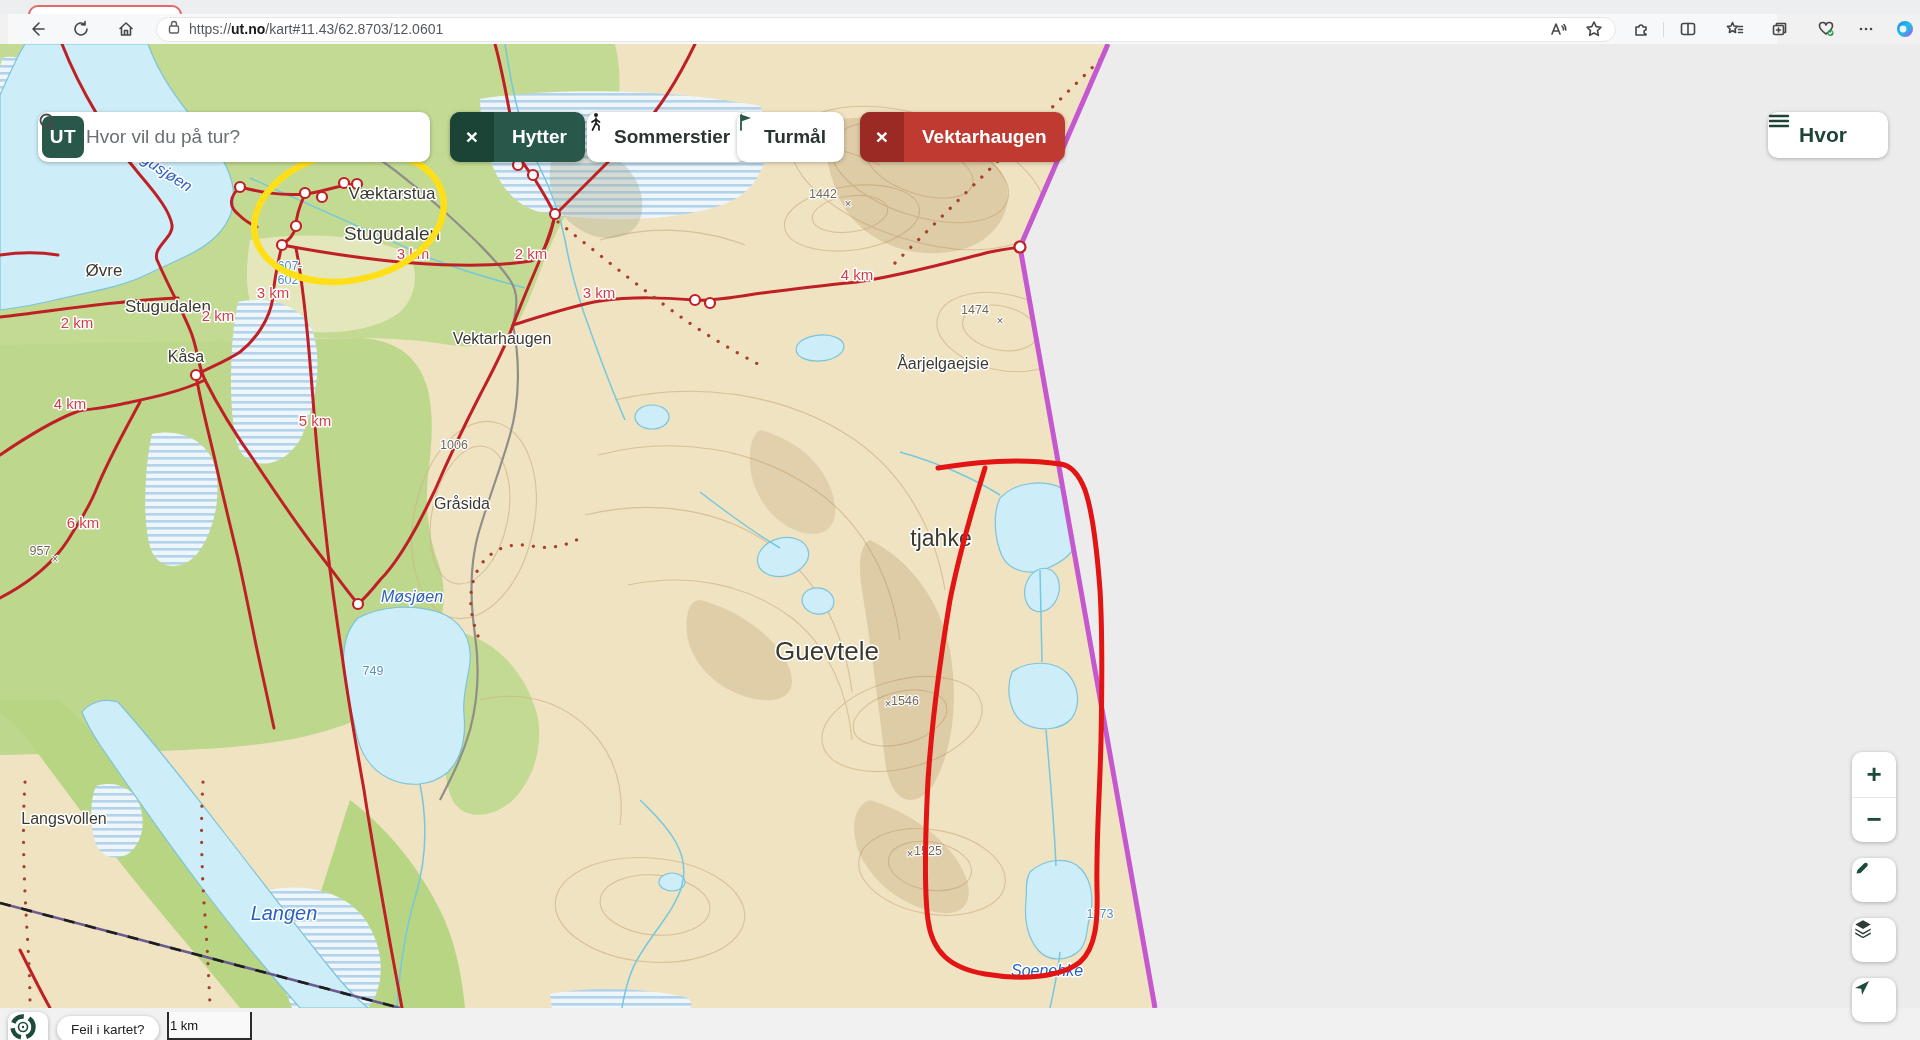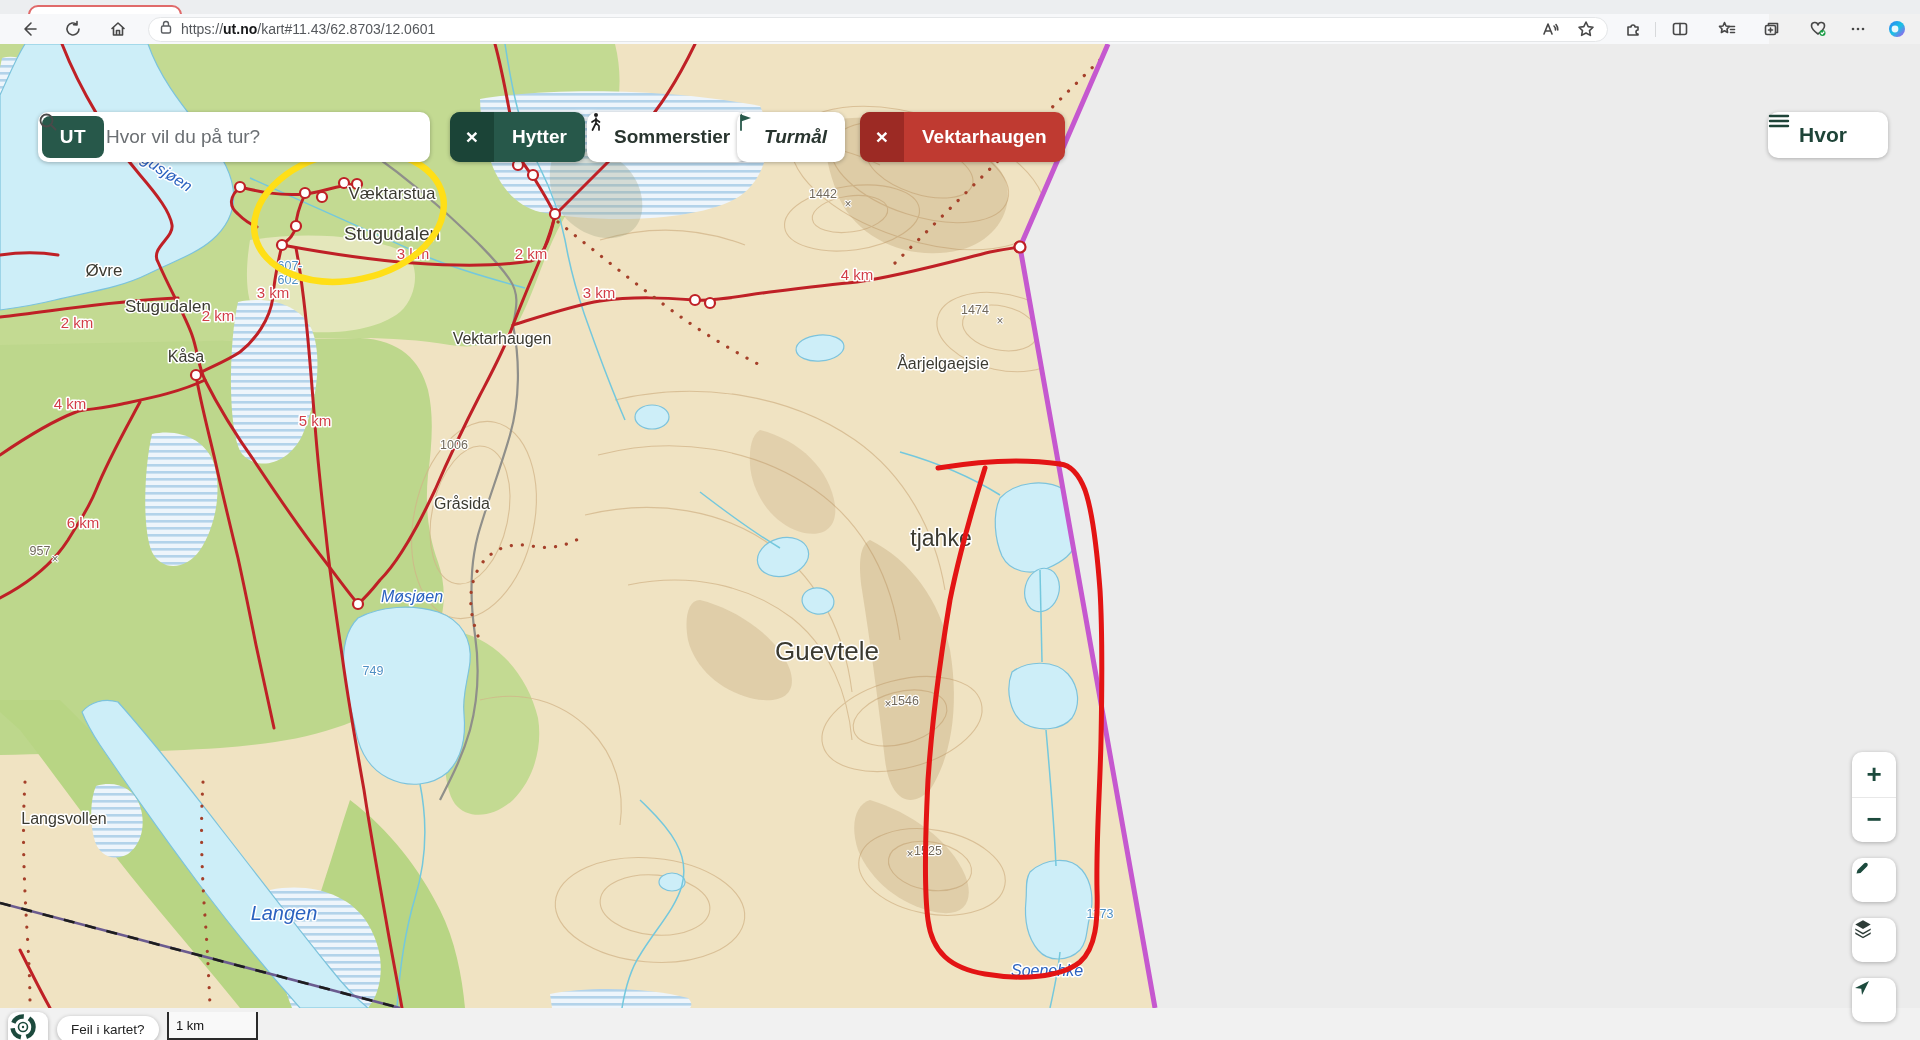--- a/index.html
+++ b/index.html
@@ -3,21 +3,21 @@
 <meta charset="utf-8">
 <style>
   html,body{margin:0;padding:0;}
   body{width:1920px;height:1040px;position:relative;overflow:hidden;
        font-family:"Liberation Sans",sans-serif;background:#f1f1f1;}
   
   #chrome{position:absolute;left:0;top:0;width:1920px;height:44px;}
   #tabstrip{position:absolute;left:0;top:0;width:1920px;height:14px;background:#eceef0;overflow:hidden;}
   #tab{position:absolute;left:28px;top:5px;width:150px;height:20px;background:#fff;
        border:2px solid #e06a6a;border-radius:10px 10px 0 0;}
-  #toolbar{position:absolute;left:0;top:14px;width:1769px;height:30px;background:#f7f8fa;
+  #toolbar{position:absolute;left:8px;top:14px;width:1769px;height:30px;background:#f7f8fa;
            border-bottom:1px solid #d946ef;}
   .ticon{position:absolute;top:4px;width:22px;height:22px;display:flex;align-items:center;justify-content:center;}
   .ticon svg{stroke:#474747;fill:none;stroke-width:1.6;stroke-linecap:round;stroke-linejoin:round;}
   #urlbar{position:absolute;left:148px;top:2.5px;width:1460px;height:25px;background:#fff;
           border:1px solid #e4e6e8;border-radius:14px;display:flex;align-items:center;padding:0 10px;box-sizing:border-box;}
   #urltext{font-size:14px;color:#55585c;margin-left:8px;white-space:nowrap;flex:1;}
   #urltext .dom{color:#17181a;font-weight:bold;}
   .divider{position:absolute;top:8px;width:1px;height:15px;background:#d7d9db;}
   
   #map{position:absolute;left:0;top:44px;width:1920px;height:964px;background:#f0e3c2;}
@@ -30,54 +30,54 @@
   .ml-w{fill:#2b62c0;font-style:italic;font-size:16px;}
   .ml-wl{fill:#2b62c0;font-style:italic;font-size:20px;}
   .ml-e{fill:#71695c;font-size:12.5px;stroke-width:2.5px;}
   .ml-ew{fill:#4e8fc4;font-size:12.5px;stroke-width:2.5px;}
   .ml-km{fill:#d23d47;font-size:15px;stroke-width:3px;}
   .ml-x{fill:#71695c;font-size:12px;stroke-width:2px;}
   
   .float{box-shadow:0 1px 4px rgba(0,0,0,.28);}
   #searchbar{position:absolute;left:38px;top:68px;width:392px;height:50px;background:#fff;border-radius:10px;
              display:flex;align-items:center;z-index:5;}
-  #utlogo{width:62px;height:42px;margin-left:4px;border-radius:8px;background:#27584a;color:#fff;
+  #utlogo{width:42px;height:42px;margin-left:4px;border-radius:8px;background:#27584a;color:#fff;
           display:flex;align-items:center;justify-content:center;font-weight:bold;font-size:19px;letter-spacing:.5px;}
   #searchinput{flex:1;border:none;outline:none;font-size:19px;color:#333;background:transparent;
                font-family:"Liberation Sans",sans-serif;}
   #searchinput::placeholder{color:#6b6f73;}
   .chip{position:absolute;top:68px;height:50px;border-radius:10px;display:flex;align-items:center;
         font-size:19px;font-weight:600;z-index:5;overflow:hidden;cursor:pointer;}
   .chip .xpart{width:44px;height:100%;display:flex;align-items:center;justify-content:center;color:#fff;font-size:21px;}
   .chip .lbl{padding:0 18px;display:flex;align-items:center;gap:9px;}
   #chip-hytter{left:450px;background:#27584a;color:#fff;}
   #chip-hytter .xpart{background:#1b4437;}
   #chip-turforslag{left:587px;background:#fff;color:#29352f;}
-  #chip-turmal{left:737px;background:#fff;color:#29352f;font-style:italic;}
+  #chip-turmal{left:737px;background:#fff;color:#29352f;}
   #chip-sommerstier{left:860px;background:#bf3a31;color:#fff;}
   #chip-sommerstier .xpart{background:#9c2a24;}
   #menybtn{position:absolute;left:1768px;top:68px;width:120px;height:46px;background:#fff;border-radius:10px;
            display:flex;align-items:center;justify-content:center;gap:10px;color:#1e4438;font-size:21px;
            font-weight:600;z-index:5;cursor:pointer;}
   .mapctl{position:absolute;left:1852px;width:44px;background:#fff;border-radius:10px;z-index:5;
           display:flex;flex-direction:column;align-items:center;justify-content:center;cursor:pointer;}
   .mapctl .zb{width:44px;height:45px;display:flex;align-items:center;justify-content:center;
               font-size:26px;font-weight:bold;color:#1c4a3d;}
   #ctl-zoom{top:708px;height:90px;}
   #ctl-zoom .zb:first-child{border-bottom:1px solid #e8e8e8;}
   #ctl-draw{top:814px;height:44px;}
   #ctl-layers{top:874px;height:44px;}
   #ctl-locate{top:934px;height:44px;}
   #roundel{position:absolute;left:8px;top:968px;width:40px;height:40px;background:#fff;border-radius:9px;
            display:flex;align-items:center;justify-content:center;z-index:5;}
   #feedback{position:absolute;left:57px;top:972px;height:27px;background:#fff;border-radius:14px;
             display:flex;align-items:center;padding:0 14px;font-size:13.5px;color:#222;z-index:5;cursor:pointer;}
   #scalebar{position:absolute;left:167px;top:968px;width:80px;height:26px;background:rgba(255,255,255,.6);
             border:2px solid #2b2b2b;border-top:none;font-size:13px;color:#111;
-            display:flex;align-items:center;padding-left:7px;z-index:5;}
+            display:flex;align-items:center;padding-left:1px;z-index:5;}
   #pagebottom{position:absolute;left:0;top:1008px;width:1920px;height:32px;background:#f1f1f1;}
 </style>
 </head>
 <body>
 
 <div id="chrome">
   <div id="tabstrip">
     <div id="tab"></div>
   </div>
   <div id="toolbar">

